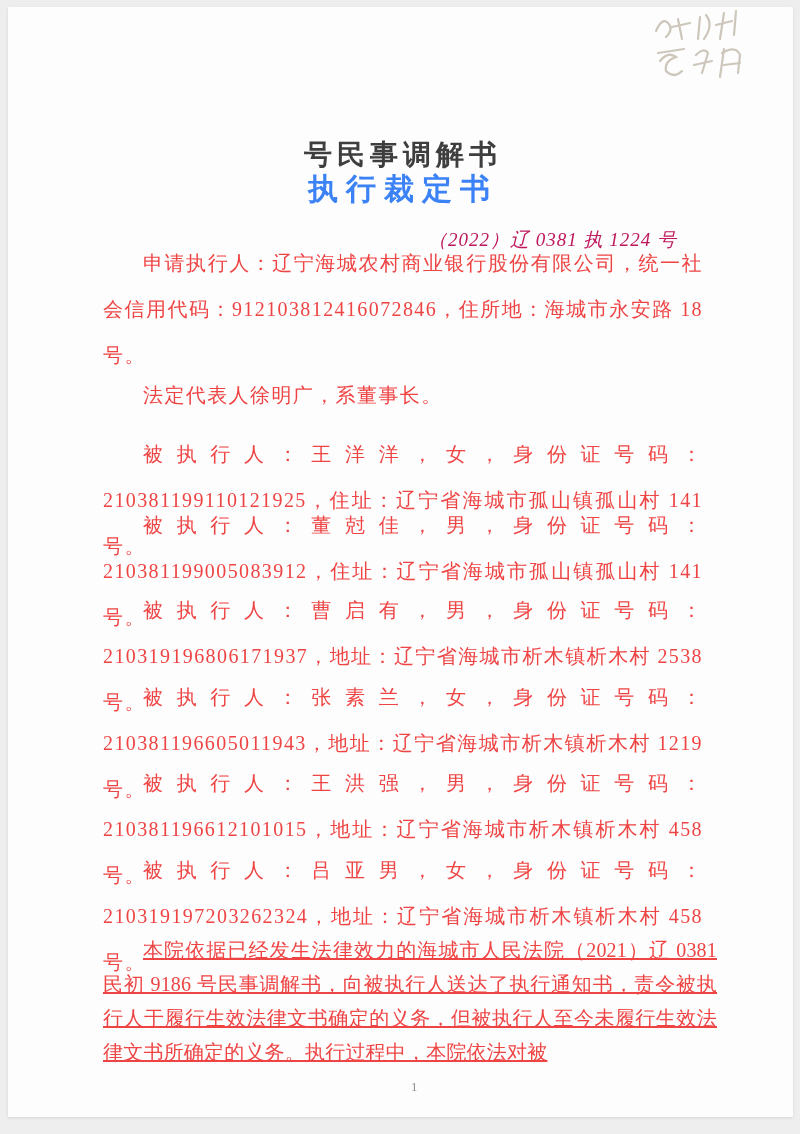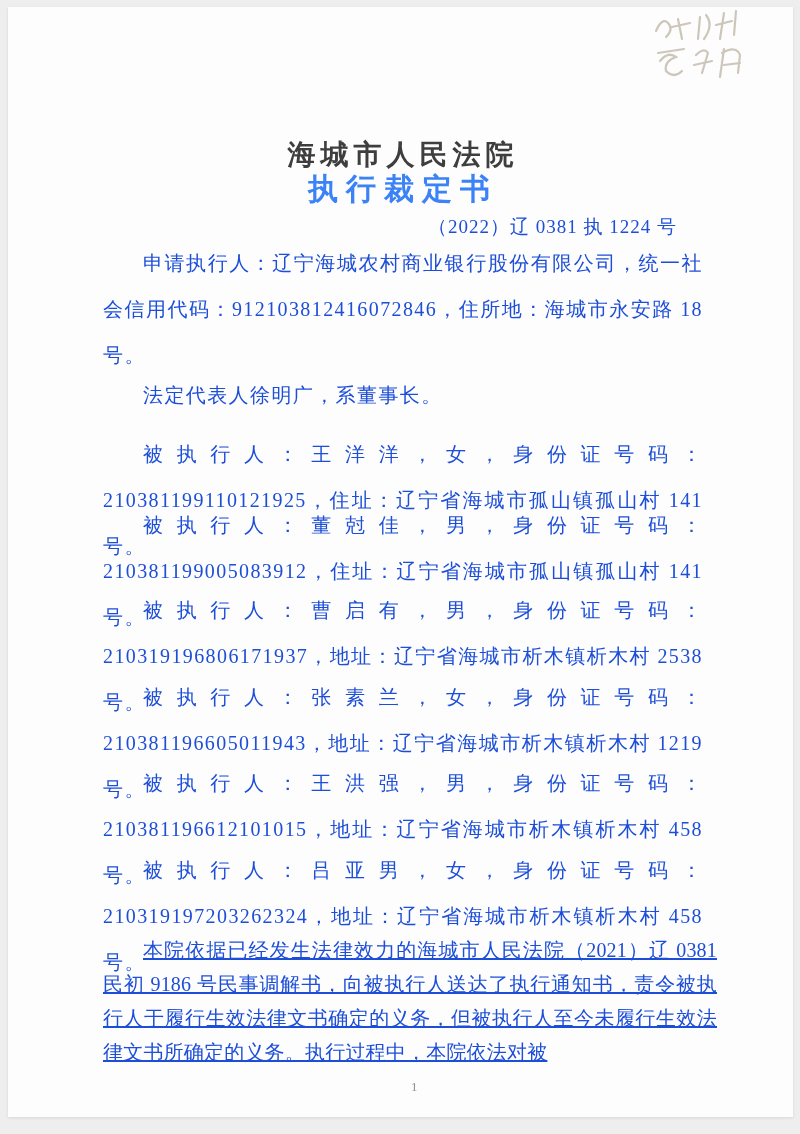--- a/index.html
+++ b/index.html
@@ -22,28 +22,28 @@
     font-size:28px;line-height:34px;font-weight:600;
     letter-spacing:5px;color:#3e3e3e;
   }
   .doc-title{
     position:absolute;top:164px;left:95px;width:600px;
     margin:0;text-align:center;
     font-size:30px;line-height:36px;font-weight:600;
     letter-spacing:8px;color:#3b82f6;
   }
   .case-number{
-    position:absolute;top:207px;right:116px;
+    position:absolute;top:220px;right:116px;
     font-size:19px;line-height:26px;
-    letter-spacing:1px;color:#1d4ed8;
+    letter-spacing:1px;color:#be185d;font-style:italic;
   }
   .para{
     position:absolute;left:95px;width:600px;margin:0;
     font-size:20px;line-height:46px;
-    color:#1d4ed8;
+    color:#ef4444;
     text-align:justify;
     text-indent:2em;
     letter-spacing:1.4px;
   }
   .tight{
     line-height:34px;
     letter-spacing:0.2px;
     width:614px;
   }
   .p1{top:233px;}
@@ -76,21 +76,21 @@
         <path d="M30 10 L34 30 M24 18 L42 14"></path>
         <path d="M52 8 L50 30 M58 6 Q66 16 56 30"></path>
         <path d="M76 4 L72 30 M68 16 L84 12 M88 2 L86 26"></path>
         <path d="M12 52 Q20 42 28 48 Q16 52 18 62 Q26 70 34 62"></path>
         <path d="M10 44 L36 40"></path>
         <path d="M48 46 Q56 38 60 44 L54 64 M46 56 L64 52"></path>
         <path d="M76 40 L72 68 M74 44 Q88 36 92 46 L90 64 M76 56 L92 54"></path>
       </g>
     </svg>
 
-    <h1 class="court-name">海城市人民法院</h1>
+    <h1 class="court-name">号民事调解书</h1>
     <h2 class="doc-title">执行裁定书</h2>
     <div class="case-number">（2022）辽 0381 执 1224 号</div>
 
     <p class="para p1">申请执行人：辽宁海城农村商业银行股份有限公司，统一社会信用代码：912103812416072846，住所地：海城市永安路 18 号。</p>
     <p class="para p2">法定代表人徐明广，系董事长。</p>
     <p class="para p3">被执行人：王洋洋，女，身份证号码：210381199110121925，住址：辽宁省海城市孤山镇孤山村 141 号。</p>
     <p class="para p4">被执行人：董尅佳，男，身份证号码：210381199005083912，住址：辽宁省海城市孤山镇孤山村 141 号。</p>
     <p class="para p5">被执行人：曹启有，男，身份证号码：210319196806171937，地址：辽宁省海城市析木镇析木村 2538 号。</p>
     <p class="para p6">被执行人：张素兰，女，身份证号码：210381196605011943，地址：辽宁省海城市析木镇析木村 1219 号。</p>
     <p class="para p7">被执行人：王洪强，男，身份证号码：210381196612101015，地址：辽宁省海城市析木镇析木村 458 号。</p>

